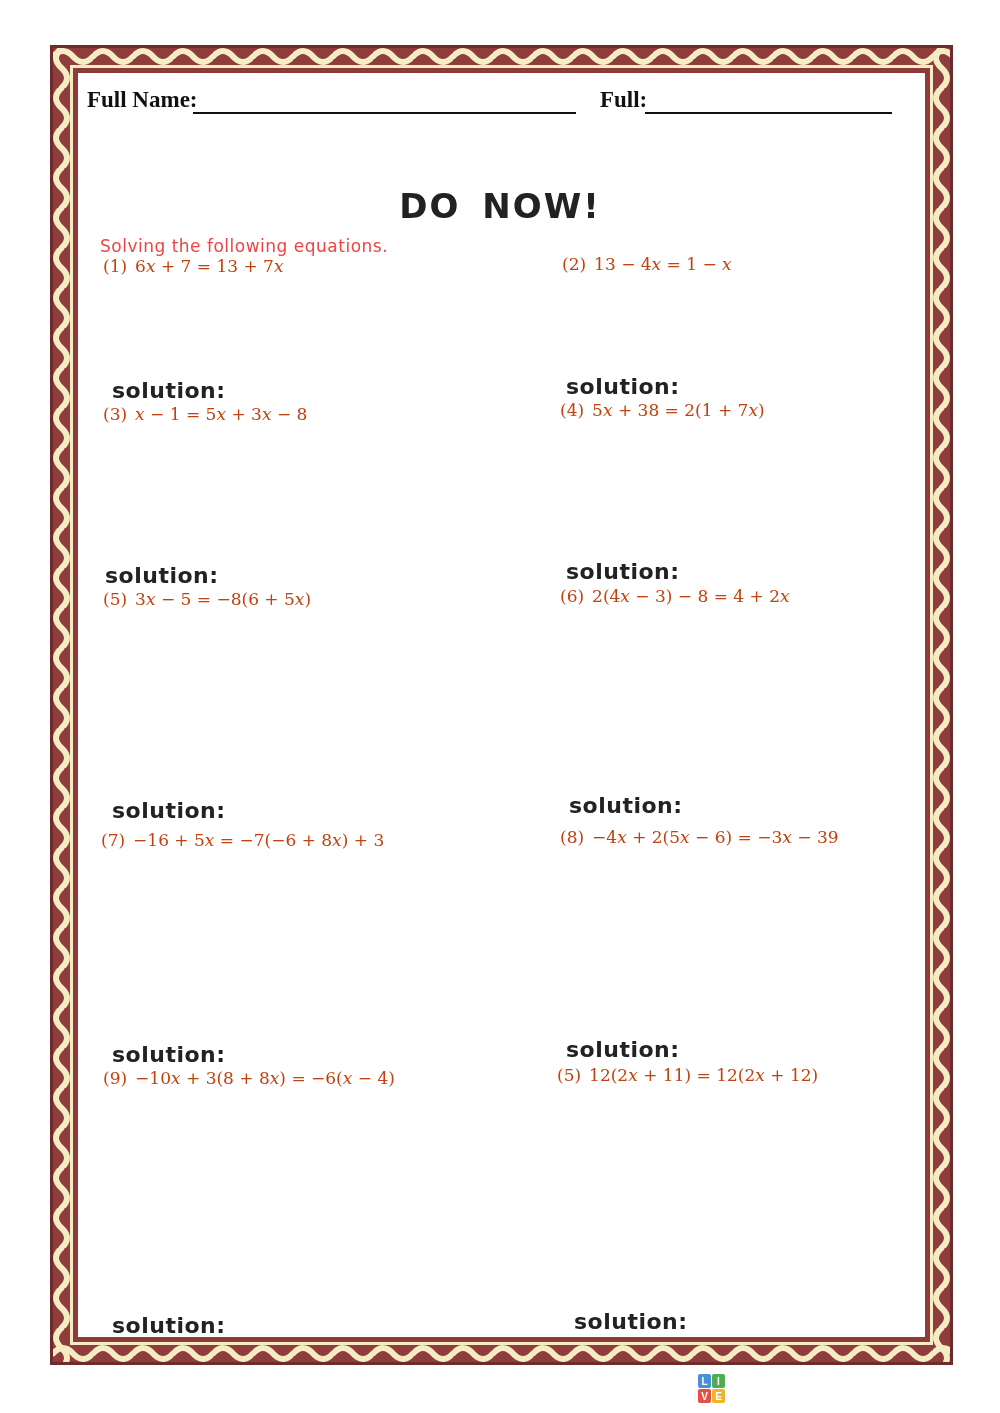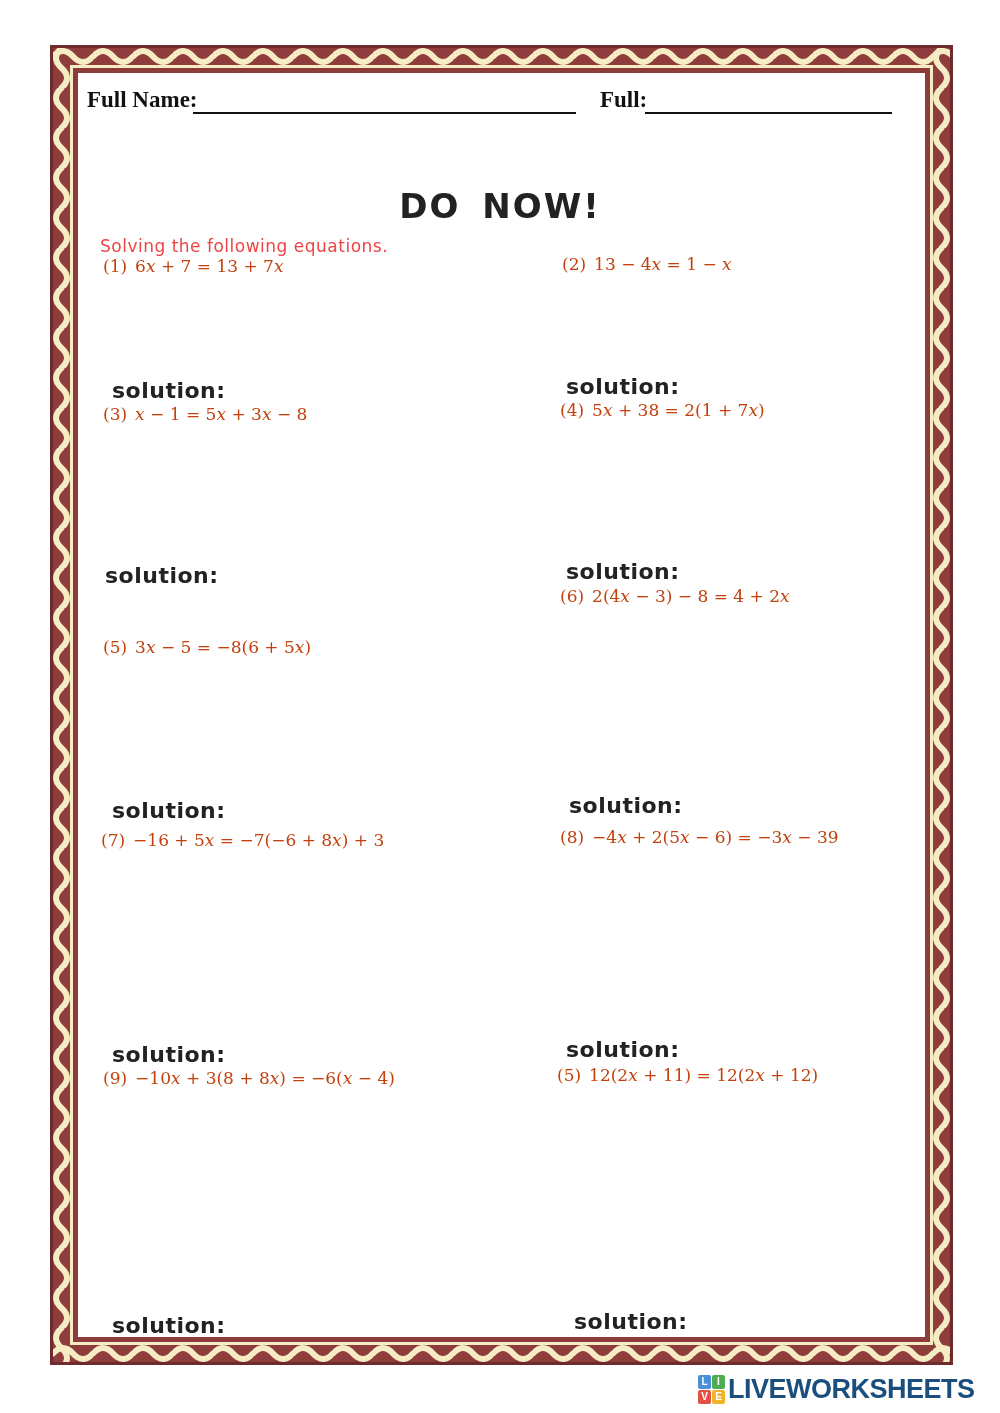--- a/index.html
+++ b/index.html
@@ -107,21 +107,21 @@
 
 <div class="sol" style="left:112px; top:378px;">solution:</div>
 <div class="sol" style="left:566px; top:374px;">solution:</div>
 
 <div class="prob" style="left:103px; top:404px;"><span class="num">(3)</span><span class="math"><em>x</em> − 1 = 5<em>x</em> + 3<em>x</em> − 8</span></div>
 <div class="prob" style="left:560px; top:400px;"><span class="num">(4)</span><span class="math">5<em>x</em> + 38 = 2(1 + 7<em>x</em>)</span></div>
 
 <div class="sol" style="left:105px; top:563px;">solution:</div>
 <div class="sol" style="left:566px; top:559px;">solution:</div>
 
-<div class="prob" style="left:103px; top:589px;margin-top:48px;"><span class="num">(5)</span><span class="math">3<em>x</em> − 5 = −8(6 + 5<em>x</em>)</span></div>
+<div class="prob" style="left:103px; top:589px;"><span class="num">(5)</span><span class="math">3<em>x</em> − 5 = −8(6 + 5<em>x</em>)</span></div>
 <div class="prob" style="left:560px; top:586px;"><span class="num">(6)</span><span class="math">2(4<em>x</em> − 3) − 8 = 4 + 2<em>x</em></span></div>
 
 <div class="sol" style="left:112px; top:798px;">solution:</div>
 <div class="sol" style="left:569px; top:793px;">solution:</div>
 
 <div class="prob" style="left:101px; top:830px;"><span class="num">(7)</span><span class="math">−16 + 5<em>x</em> = −7(−6 + 8<em>x</em>) + 3</span></div>
 <div class="prob" style="left:560px; top:827px;"><span class="num">(8)</span><span class="math">−4<em>x</em> + 2(5<em>x</em> − 6) = −3<em>x</em> − 39</span></div>
 
 <div class="sol" style="left:112px; top:1042px;">solution:</div>
 <div class="sol" style="left:566px; top:1037px;">solution:</div>
@@ -132,14 +132,13 @@
 <div class="sol" style="left:112px; top:1313px;">solution:</div>
 <div class="sol" style="left:574px; top:1309px;">solution:</div>
 
 <div class="logo">
   <div class="logo-grid">
     <span class="logo-tile" style="background: rgb(74, 144, 217);">L</span>
     <span class="logo-tile" style="background: rgb(80, 171, 85);">I</span>
     <span class="logo-tile" style="background: rgb(224, 82, 71);">V</span>
     <span class="logo-tile" style="background: rgb(240, 180, 41);">E</span>
   </div>
-  <span class="logo-text">LIVEWORKSHEETS</span>
 </div>
 
 </body></html>

